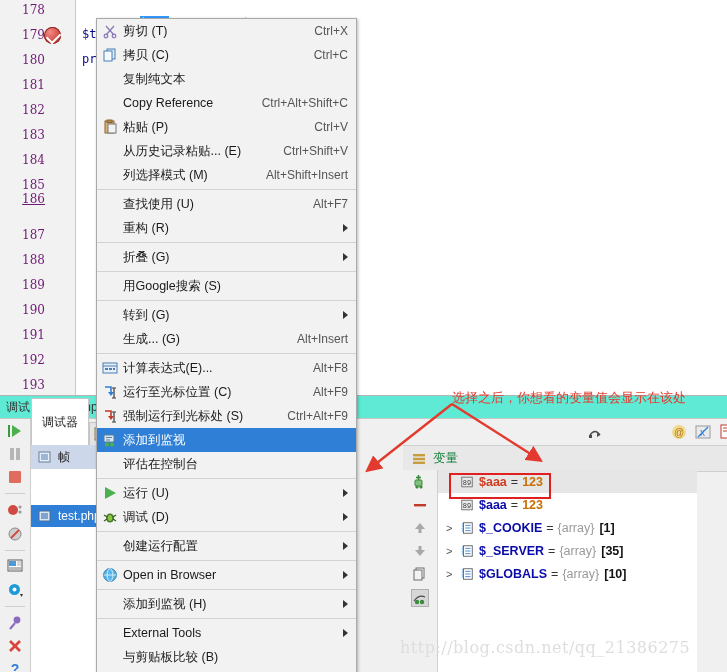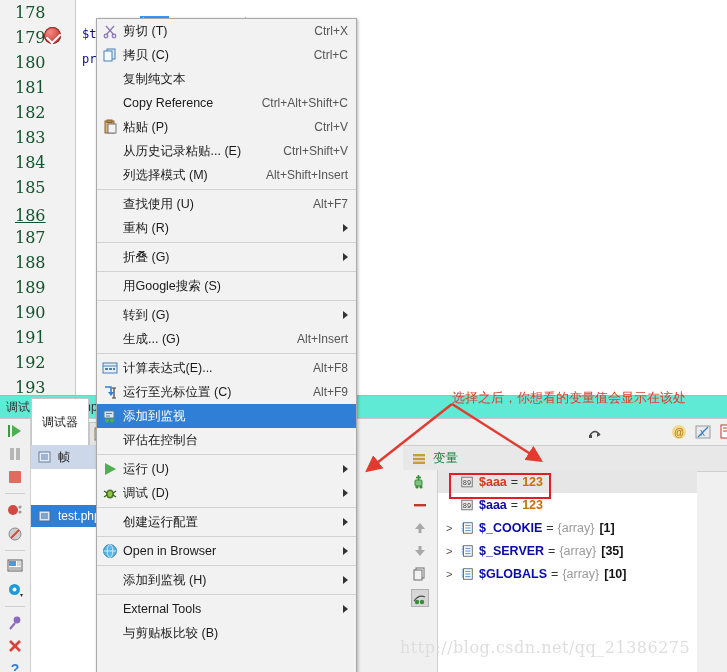--- a/index.html
+++ b/index.html
@@ -9,21 +9,21 @@
     background: #ffffff;
     font-family: "Liberation Sans", "DejaVu Sans", sans-serif;
     font-size: 12px;
     color: #000;
   }
   #root { position: relative; width: 727px; height: 672px; overflow: hidden; background:#fff; }
 
   
   .editor { position:absolute; left:0; top:0; width:727px; height:395px; background:#fff; }
   .gutter { position:absolute; left:0; top:0; width:75px; height:395px; background:#f2f2f2; border-right:1px solid #c9c9c9; }
-  .linenum { position:absolute; right:30px; width:30px; text-align:right; color:#14532d; font-family:"DejaVu Serif", serif; font-size:16px; }
+  .linenum { position:absolute; right:30px; width:30px; text-align:right; color:#701a75; font-family:"DejaVu Serif", serif; font-size:12px; }
   .bp { position:absolute; left:44px; width:17px; height:17px; border-radius:50%;
         background: radial-gradient(circle at 35% 30%, #f48b85 0%, #d04a44 60%, #a5302b 100%);
         box-shadow: inset 0 0 0 1px #8d2622; }
   .bp::after { content:""; position:absolute; left:3px; top:5px; width:11px; height:7px;
         border-left:2px solid #fff; border-bottom:2px solid #fff; transform: rotate(-45deg) skew(0deg); }
   .editor-area { position:absolute; left:76px; top:0; right:0; height:395px; background:#fff; }
   .code-line { position:absolute; left:6px; font-family:"DejaVu Sans Mono","Liberation Mono",monospace; font-size:12px; white-space:pre; }
   .tok-var { color:#0a0a8c; }
   .tok-sel { background:#3399ff; color:#fff; }
   .tok-num { color:#c87000; font-weight:bold; }
@@ -117,21 +117,21 @@
     <div class="gutter">
       <div id="linenums">
           <div class="linenum" style="top: 3px;">178</div>
           <div class="linenum" style="top: 28px;">179</div>
           <div class="linenum" style="top: 53px;">180</div>
           <div class="linenum" style="top: 78px;">181</div>
           <div class="linenum" style="top: 103px;">182</div>
           <div class="linenum" style="top: 128px;">183</div>
           <div class="linenum" style="top: 153px;">184</div>
           <div class="linenum" style="top: 178px;">185</div>
-          <div class="linenum" style="top: 206px; text-decoration: underline;">186</div>
+          <div class="linenum" style="top: 192px; text-decoration: underline;">186</div>
           <div class="linenum" style="top: 228px;">187</div>
           <div class="linenum" style="top: 253px;">188</div>
           <div class="linenum" style="top: 278px;">189</div>
           <div class="linenum" style="top: 303px;">190</div>
           <div class="linenum" style="top: 328px;">191</div>
           <div class="linenum" style="top: 353px;">192</div>
           <div class="linenum" style="top: 378px;">193</div>
         </div>
       <div class="bp" style="top:27px;"></div>
     </div>
@@ -560,20 +560,33 @@
             <path d="M3 3 L9 3 L9 8" stroke="#2f7fd6" stroke-width="1.6" fill="none"></path>
             <polygon points="6,8 12,8 9,12" fill="#2f7fd6"></polygon>
             <line x1="12" y1="4" x2="12" y2="14" stroke="#555" stroke-width="1.4"></line>
             <line x1="10" y1="4" x2="14" y2="4" stroke="#555" stroke-width="1.2"></line>
             <line x1="10" y1="14" x2="14" y2="14" stroke="#555" stroke-width="1.2"></line>
           </svg>
         </span>
         <span class="mi-label">运行至光标位置 (C)</span>
         <span class="mi-acc">Alt+F9</span>
       </div>
+      <div class="mi">
+        <span class="mi-icon">
+          <svg class="ic" viewBox="0 0 16 16">
+            <path d="M3 3 L9 3 L9 8" stroke="#c0392b" stroke-width="1.6" fill="none"></path>
+            <polygon points="6,8 12,8 9,12" fill="#c0392b"></polygon>
+            <line x1="12" y1="4" x2="12" y2="14" stroke="#555" stroke-width="1.4"></line>
+            <line x1="10" y1="4" x2="14" y2="4" stroke="#555" stroke-width="1.2"></line>
+            <line x1="10" y1="14" x2="14" y2="14" stroke="#555" stroke-width="1.2"></line>
+          </svg>
+        </span>
+        <span class="mi-label">强制运行到光标处 (S)</span>
+        <span class="mi-acc">Ctrl+Alt+F9</span>
+      </div>
       <div class="mi hl">
         <span class="mi-icon">
           <svg class="ic" viewBox="0 0 16 16">
             <rect x="2" y="3" width="10" height="7" rx="1" fill="#d8e6f2" stroke="#5a7f9c"></rect>
             <line x1="4" y1="5.5" x2="10" y2="5.5" stroke="#5a7f9c"></line>
             <line x1="4" y1="8" x2="8" y2="8" stroke="#5a7f9c"></line>
             <circle cx="5" cy="12.6" r="2.1" fill="#4caf50"></circle>
             <circle cx="10" cy="12.6" r="2.1" fill="#4caf50"></circle>
           </svg>
         </span>

